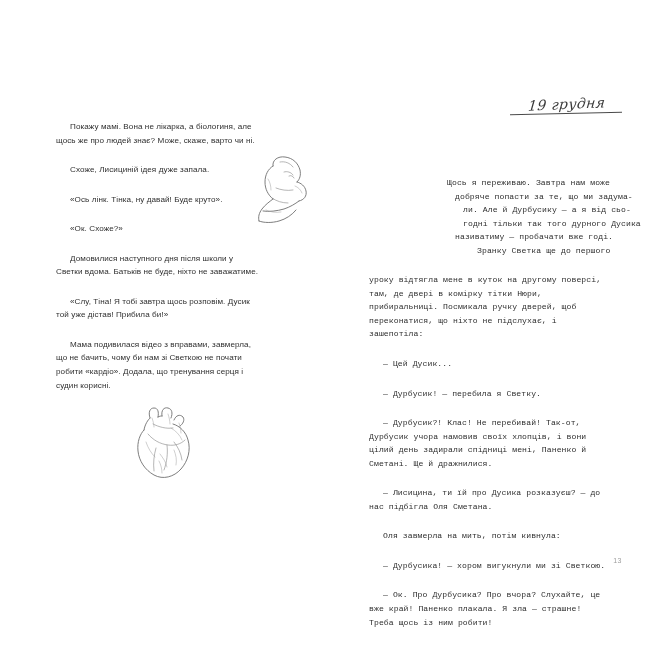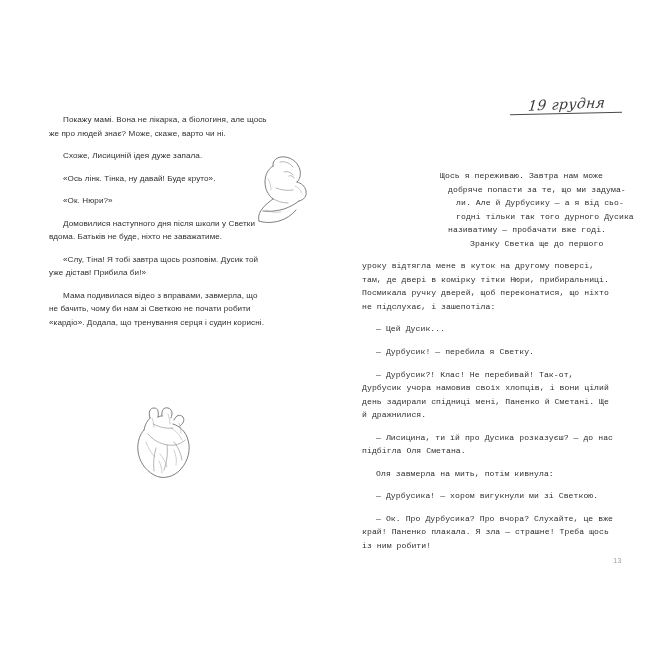--- a/index.html
+++ b/index.html
@@ -46,21 +46,21 @@
     width: 238px;
   }
   .page-right .text-col {
     left: 28px;
     top: 160px;
     width: 272px;
     font-family: Liberation Mono, monospace;
   }
 
   p {
-    margin: 9px;
+    margin: 16px;
   }
   p.ind { text-indent: 14px; }
 
   
   .wrap-line {
     display: block;
     white-space: nowrap;
   }
   .wrap-line.w0 { margin-left: 78px; }
   .wrap-line.w1 { margin-left: 86px; }
@@ -123,21 +123,21 @@
 <body>
 
 <div class="spread">
 
   <div class="page page-left">
 
     <div class="text-col">
       <p class="ind">Покажу мамі. Вона не лікарка, а біологиня, але щось же про людей знає? Може, скаже, варто чи ні.</p>
       <p class="ind">Схоже, Лисициній ідея дуже запала.</p>
       <p class="ind">«Ось лінк. Тінка, ну давай! Буде круто».</p>
-      <p class="ind">«Ок. Нюри?»</p>
+      <p class="ind">«Ок. Схоже?»</p>
       <p class="ind">Домовилися наступного дня після школи у Светки вдома. Батьків не буде, ніхто не заважатиме.</p>
       <p class="ind">«Слу, Тіна! Я тобі завтра щось розповім. Дусик той уже дістав! Прибила би!»</p>
       <p class="ind">Мама подивилася відео з вправами, завмерла, що не бачить, чому би нам зі Светкою не почати робити «кардіо». Додала, що тренування серця і судин корисні.</p>
     </div>
 
     <div class="art art-arm">
       <svg viewBox="0 0 72 74" width="72" height="74">
         <path class="ink" d="M21 14 C20 8, 26 4, 33 5 C41 6, 46 11, 48 18 C49 23, 48 27, 45 30"></path>
         <path class="ink" d="M45 30 C49 31, 53 34, 54 39 C55 44, 52 48, 47 49"></path>
         <path class="ink" d="M21 14 C16 17, 13 23, 13 30 C13 37, 16 43, 21 47"></path>

